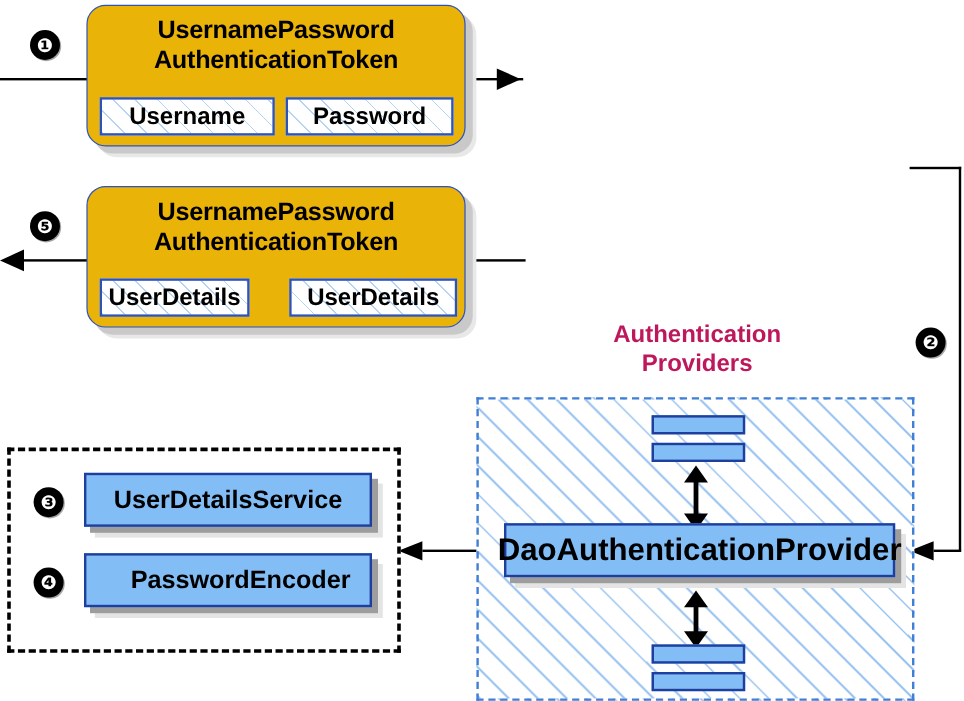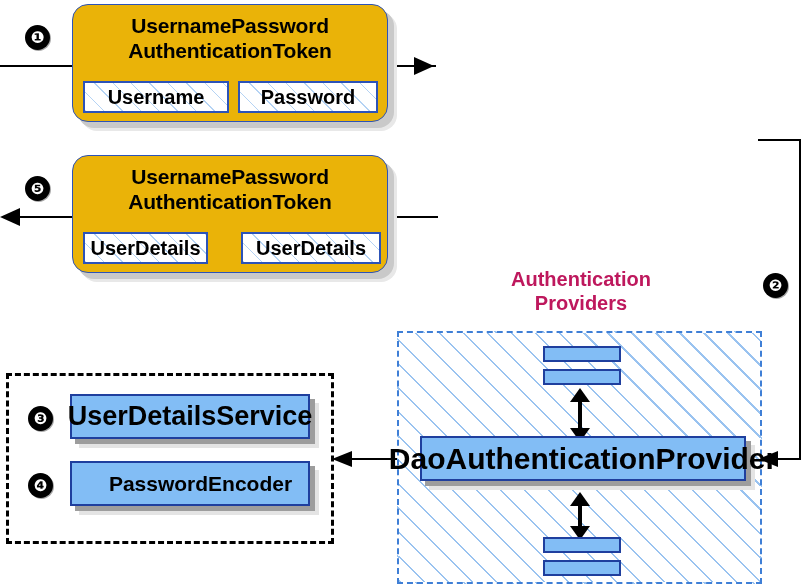--- a/index.html
+++ b/index.html
@@ -147,30 +147,30 @@
 
   <div class="abs dashed-blue hatch" style="left:397px;top:331px;width:365px;height:253px;"></div>
 
   <div class="abs small-bar" style="left:543px;top:346px;width:78px;height:16px;"></div>
   <div class="abs small-bar" style="left:543px;top:369px;width:78px;height:16px;"></div>
 
   <div class="abs vline" style="left:578px;top:396px;height:38px;width:4px;"></div>
   <div class="abs" style="left:570px;top:388px;width:0;height:0;border-left:10px solid transparent;border-right:10px solid transparent;border-bottom:14px solid #000;"></div>
   <div class="abs" style="left:570px;top:428px;width:0;height:0;border-left:10px solid transparent;border-right:10px solid transparent;border-top:14px solid #000;"></div>
 
-  <div class="abs bluebox shadow3d-sm" style="left:420px;top:436px;width:326px;height:45px;font-size:30px;">DaoAuthenticationProvider</div>
+  <div class="abs bluebox shadow3d-sm" style="left:420px;top:436px;width:326px;height:45px;font-size:26px;">DaoAuthenticationProvider</div>
 
   <div class="abs vline" style="left:578px;top:500px;height:32px;width:4px;"></div>
   <div class="abs" style="left:570px;top:492px;width:0;height:0;border-left:10px solid transparent;border-right:10px solid transparent;border-bottom:14px solid #000;"></div>
   <div class="abs" style="left:570px;top:526px;width:0;height:0;border-left:10px solid transparent;border-right:10px solid transparent;border-top:14px solid #000;"></div>
 
   <div class="abs small-bar" style="left:543px;top:537px;width:78px;height:16px;"></div>
   <div class="abs small-bar" style="left:543px;top:560px;width:78px;height:16px;"></div>
 
   <div class="abs dashed-black" style="left:6px;top:373px;width:328px;height:171px;"></div>
 
   <div class="abs badge" style="left:28px;top:406px;">❸</div>
-  <div class="abs bluebox shadow3d-sm" style="left:70px;top:394px;width:240px;height:45px;font-size:27px;">UserDetailsService</div>
+  <div class="abs bluebox shadow3d-sm" style="left:70px;top:394px;width:240px;height:45px;font-size:21px;">UserDetailsService</div>
 
   <div class="abs badge" style="left:28px;top:473px;">❹</div>
   <div class="abs bluebox shadow3d-sm" style="left:70px;top:461px;width:240px;height:45px;font-size:21px;padding-left:21px;">PasswordEncoder</div>
 
 </div>
 
 </body></html>

